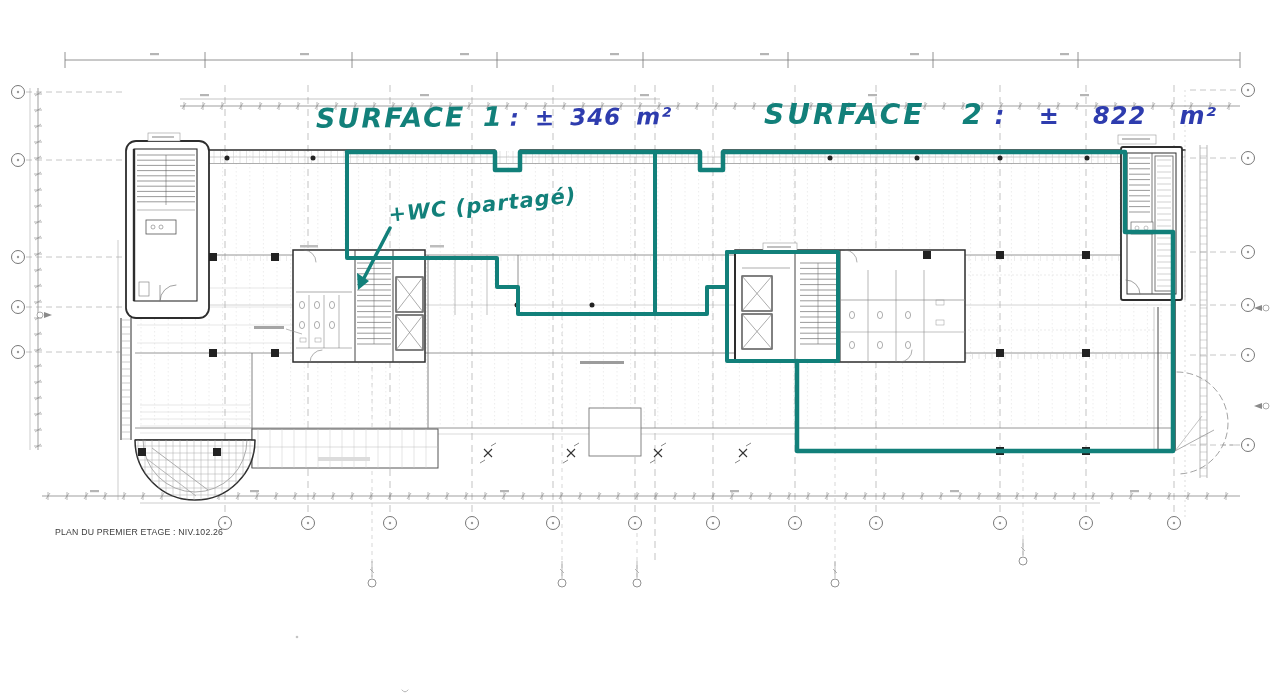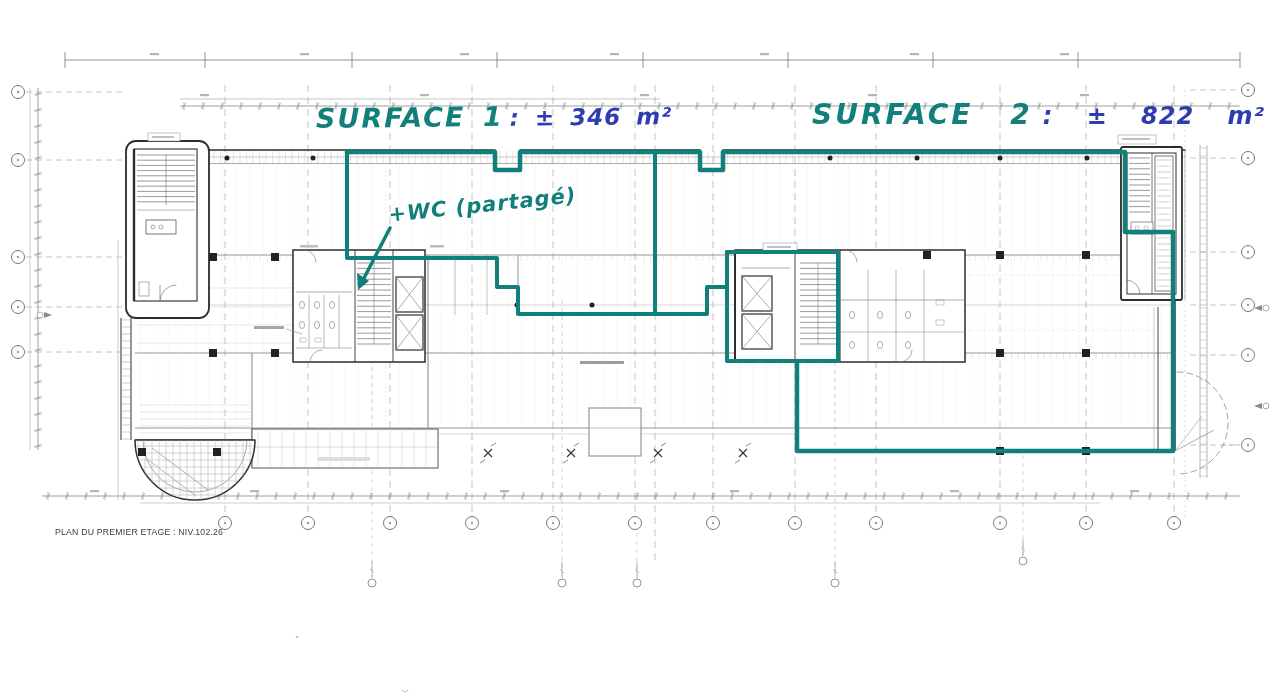--- a/index.html
+++ b/index.html
@@ -5,21 +5,21 @@
   html,body{margin:0;padding:0;background:#fff;width:1280px;height:697px;overflow:hidden;
     font-family:"Liberation Sans",sans-serif;}
   .stage{position:relative;width:1084px;height:697px;background:#ffffff;}
   svg{position:absolute;left:0;top:0;}
   .anno{position:absolute;white-space:nowrap;font-family:"DejaVu Sans",sans-serif;
     font-style:italic;font-weight:bold;}
   .anno .lbl{color:var(--teal,#12807a);}
   .anno .val{color:var(--blue,#2e3cae);}
   #surface1{left:316px;top:101px;font-size:27px;letter-spacing:2px;word-spacing:6px;transform:rotate(-0.6deg);}
   #surface1 .val{font-size:23px;letter-spacing:1px;margin-left:6px;}
-  #surface2{left:812px;top:98px;font-size:28px;letter-spacing:3px;word-spacing:24px;}
+  #surface2{left:764px;top:98px;font-size:28px;letter-spacing:3px;word-spacing:24px;}
   #surface2 .val{font-size:24px;letter-spacing:1px;margin-left:10px;}
   #wcnote{left:388px;top:193px;font-size:21px;color:var(--teal,#12807a);transform:rotate(-6deg);letter-spacing:1px;}
   #caption{left:55px;top:527px;font-size:9px;font-style:normal;font-weight:normal;color:#3c3c3c;
     font-family:"Liberation Sans",sans-serif;letter-spacing:.2px;transform:scaleX(.97);transform-origin:left top;}
 </style>
 </head>
 <body>
 
 <div class="stage">
   <svg id="plan" viewBox="0 0 1280 697" width="1280" height="697">

